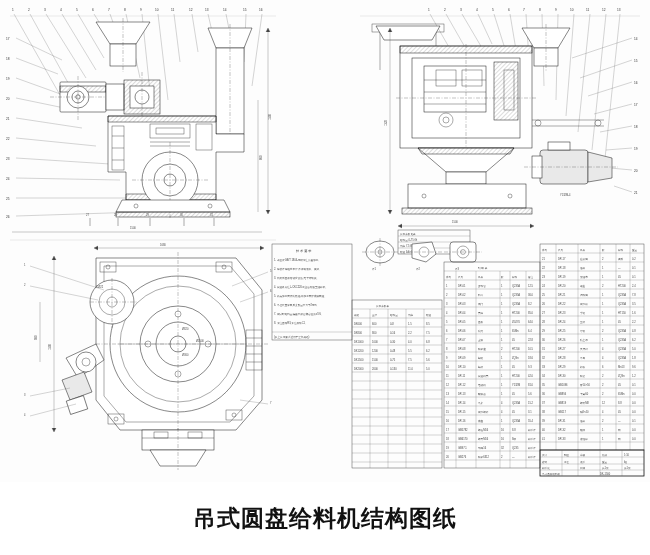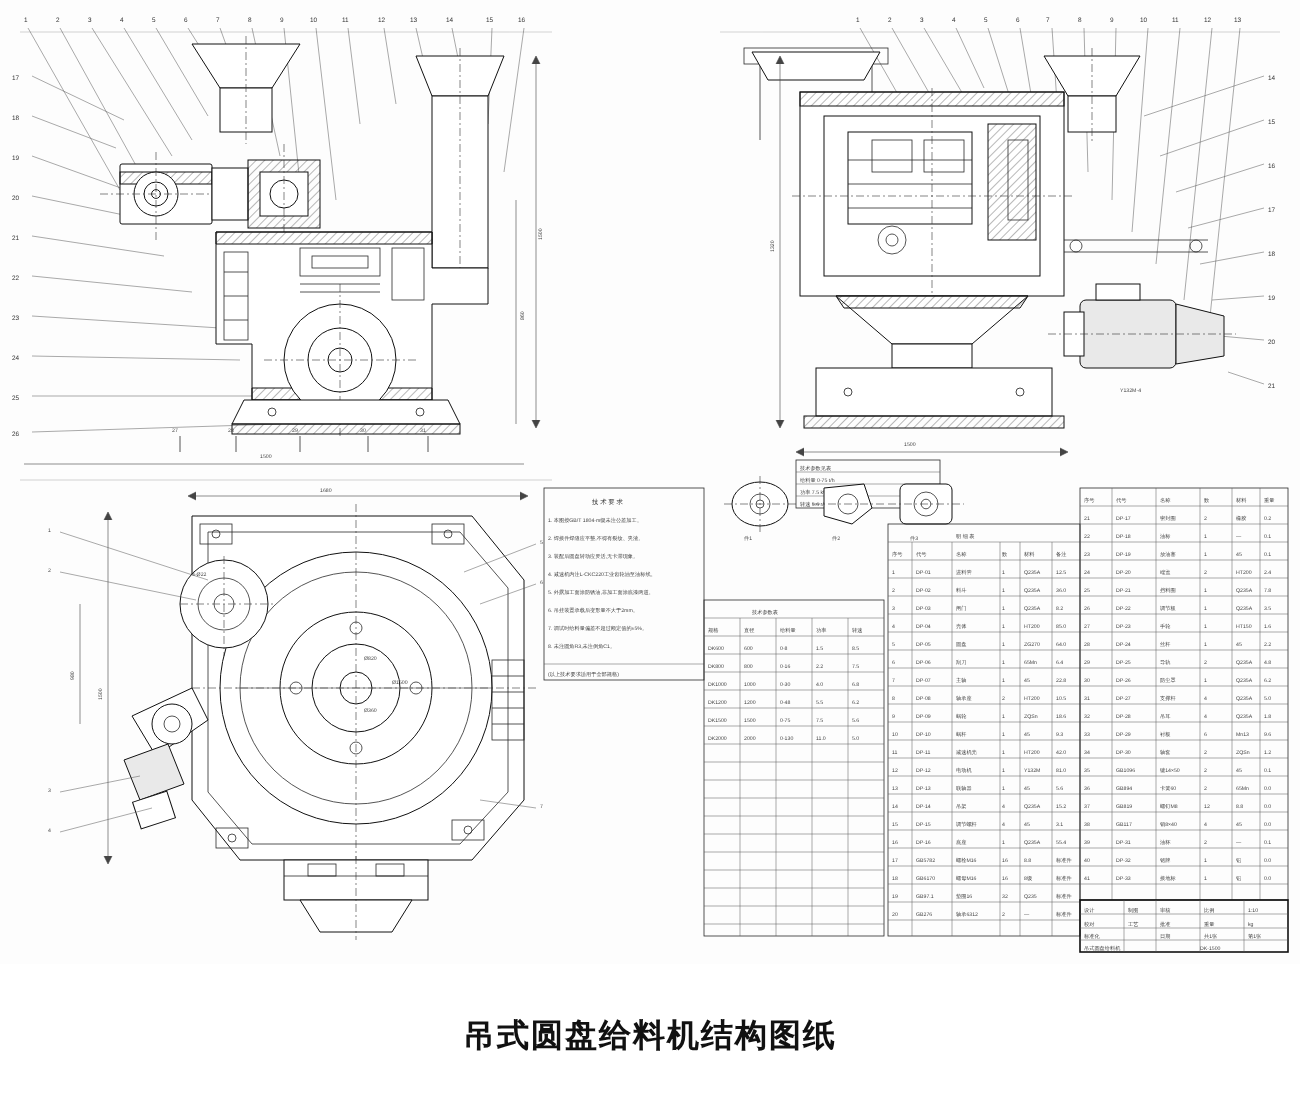--- a/index.html
+++ b/index.html
@@ -35,21 +35,21 @@
   }
   .caption {
     position: absolute;
     left: 0;
     top: 482px;
     width: 650px;
     height: 73px;
     display: flex;
     align-items: center;
     justify-content: center;
-    font-size: 16px;
+    font-size: 23px;
     font-weight: bold;
     letter-spacing: 1px;
     color: #111111;
     background: #ffffff;
   }
   .tiny-label {
     font-family: "Liberation Sans", sans-serif;
     font-size: 3.2px;
     fill: #333;
   }

